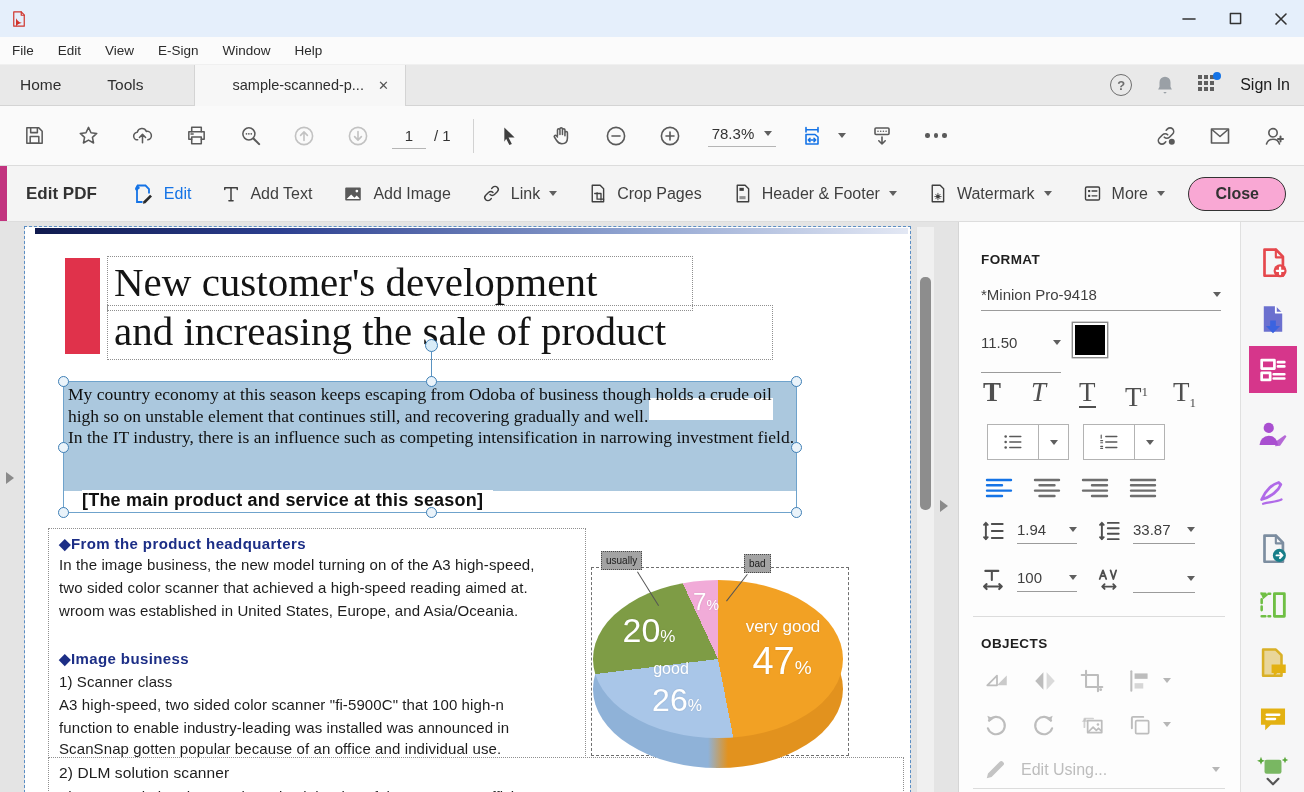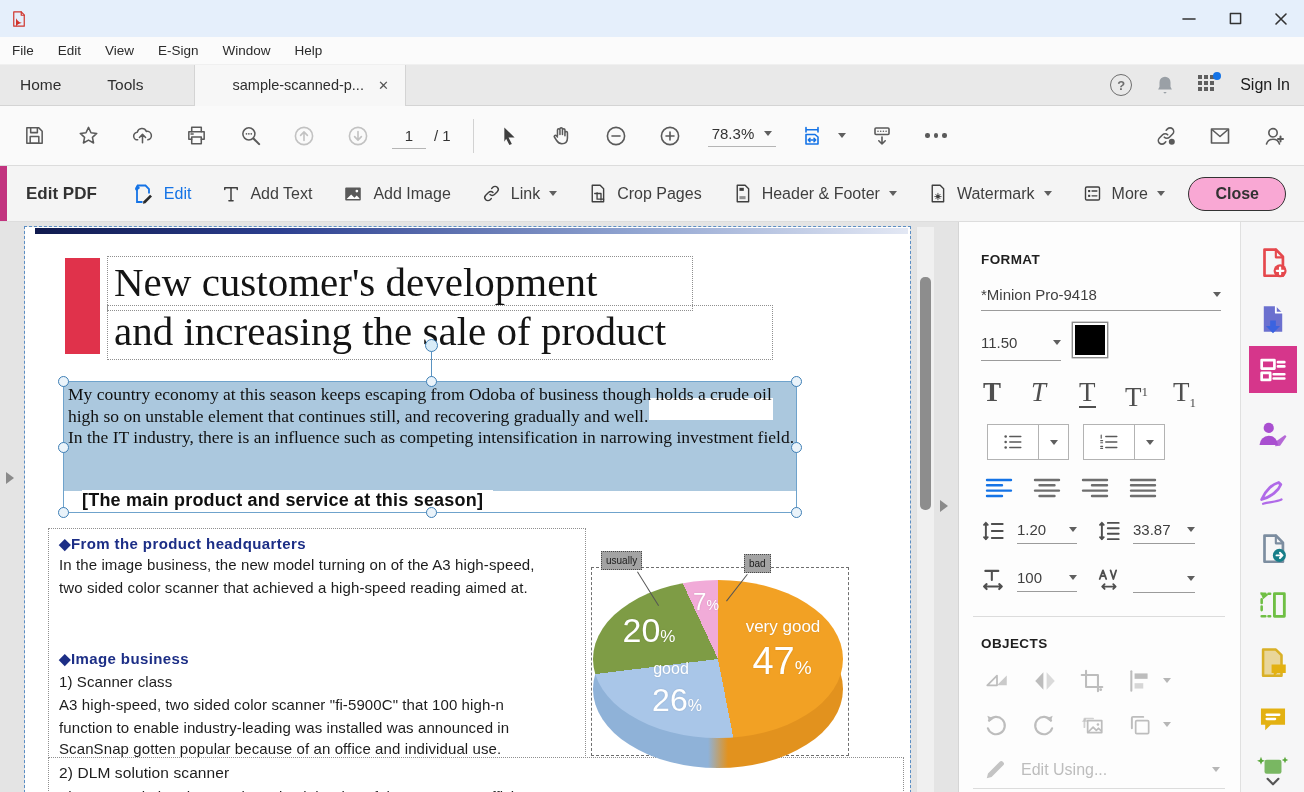--- a/index.html
+++ b/index.html
@@ -410,20 +410,21 @@
       <div class="handle" style="right:-6px; top:60px;"></div>
       <div class="handle" style="left:-6px; bottom:-6px;"></div>
       <div class="handle" style="left:362px; bottom:-6px;"></div>
       <div class="handle" style="right:-6px; bottom:-6px;"></div>
     </div>
 
     <div class="abs secA">
       <div class="nav-head" style="left:10px; top:6px;">◆From the product headquarters</div>
       <div class="bodyln" style="left:10px; top:27px;">In the image business, the new model turning on of the A3 high-speed,</div>
       <div class="bodyln" style="left:10px; top:50px;">two sided color scanner that achieved a high-speed reading aimed at.</div>
+      <div class="bodyln" style="left:10px; top:73px;">wroom was established in United States, Europe, and Asia/Oceania.</div>
       <div class="nav-head" style="left:10px; top:121px;">◆Image business</div>
       <div class="bodyln" style="left:10px; top:144px;">1) Scanner class</div>
       <div class="bodyln" style="left:10px; top:167px;">A3 high-speed, two sided color scanner "fi-5900C" that 100 high-n</div>
       <div class="bodyln" style="left:10px; top:190px;">function to enable industry-leading was installed was announced in</div>
       <div class="bodyln" style="left:10px; top:211px;">ScanSnap gotten popular because of an office and individual use.</div>
     </div>
 
     <div class="abs secB">
       <div class="bodyln" style="left:10px; top:6px; font-size:15.5px;">2) DLM solution scanner</div>
       <div class="bodyln" style="left:10px; top:30px;">The DLM solution that used received the rise of the concern to efficient</div>
@@ -452,21 +453,21 @@
   <div class="abs panel-arrow-r tri-r"></div>
 
   <div class="fpanel">
     <div class="fp-title" style="left:22px; top:30px;">FORMAT</div>
 
     <div class="fp-select" style="left:22px; top:64px; width:240px; padding-bottom:7px;gap:44px;">
       <span class="val">*Minion Pro-9418</span>
       <span class="caret"></span>
     </div>
 
-    <div class="fp-select" style="left:22px; top:112px; width:80px; padding-bottom:9px;">
+    <div class="fp-select" style="left:22px; top:112px; width:80px; padding-bottom:21px;">
       <span class="val">11.50</span>
       <span class="caret"></span>
     </div>
     <div class="swatch" style="left:116px; top:103px;"></div>
 
     <div class="glyphT" style="left:24px; top:156px;">T</div>
     <div class="glyphT" style="left:72px; top:156px; font-style:italic; font-weight:normal;">T</div>
     <div class="glyphT" style="left:120px; top:156px; font-weight:normal; border-bottom:2px solid #4f4f4f;">T</div>
     <div class="glyphT" style="left:166px; top:156px; font-weight:normal;"><span>T</span><sup style="font-size:13px">1</sup></div>
     <div class="glyphT" style="left:214px; top:156px; font-weight:normal;"><span>T</span><sub style="font-size:13px">1</sub></div>
@@ -516,21 +517,21 @@
           <path d="M2 3h24M2 8.3h24M2 13.6h24M2 19h24" style="stroke-width:2.4"></path>
         </svg>
     </div>
 
     <div class="fp-ico" style="left:22px; top:296px;">
       <svg class="s" width="26" height="26" viewBox="0 0 24 24">
           <path d="M4.5 4.5v15m0-15L2.8 6.3m1.7-1.8l1.7 1.8M4.5 19.5l-1.7-1.8m1.7 1.8l1.7-1.8M10 5.5h10M10 12h10M10 18.5h10" style="stroke-width:1.8"></path>
         </svg>
     </div>
     <div class="fp-select" style="left:58px; top:299px; width:60px; padding-bottom:5px;">
-      <span class="val">1.20</span>
+      <span class="val">1.94</span>
       <span class="caret"></span>
     </div>
     <div class="fp-ico" style="left:138px; top:296px;">
       <svg class="s" width="26" height="26" viewBox="0 0 24 24">
           <path d="M4.5 4.5v15m0-15L2.8 6.3m1.7-1.8l1.7 1.8M4.5 19.5l-1.7-1.8m1.7 1.8l1.7-1.8M10 4.5h10M10 9.5h10M10 14.5h10M10 19.5h10" style="stroke-width:1.8"></path>
         </svg>
     </div>
     <div class="fp-select" style="left:174px; top:299px; width:62px; padding-bottom:5px;">
       <span class="val">33.87</span>
       <span class="caret"></span>

